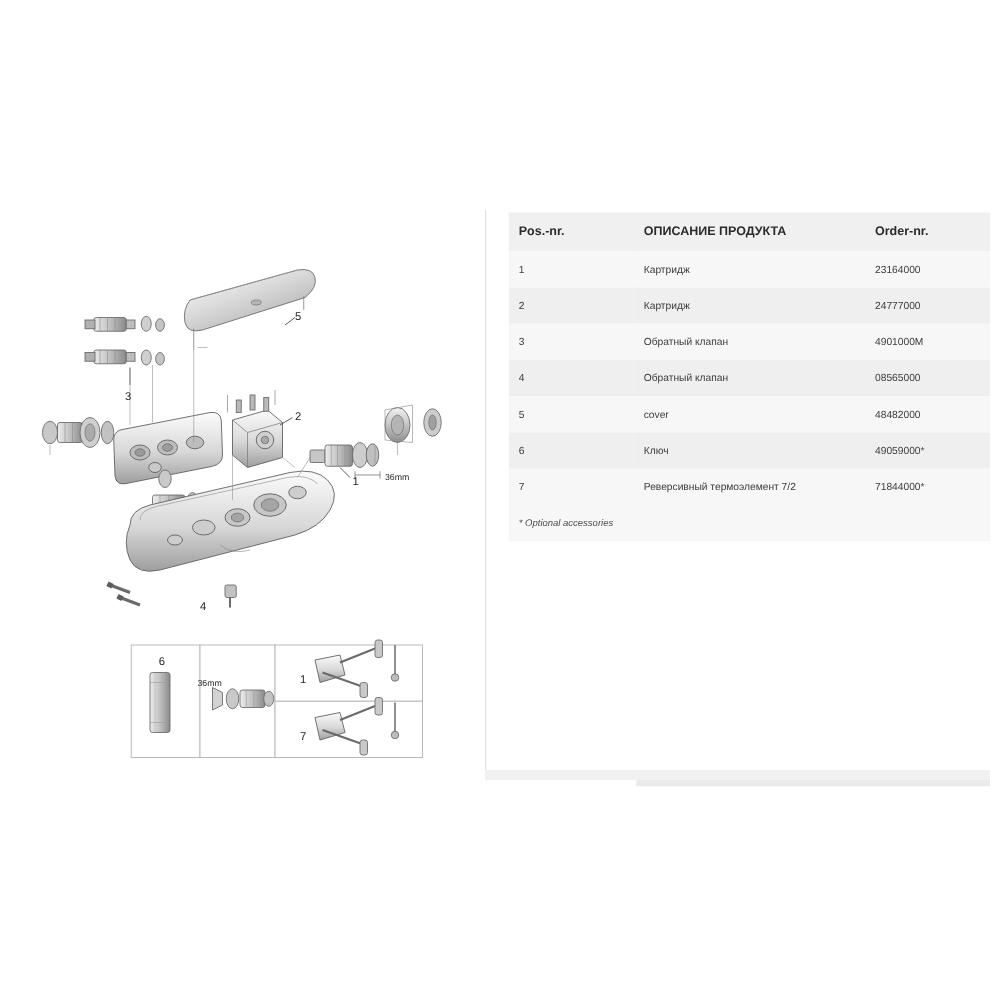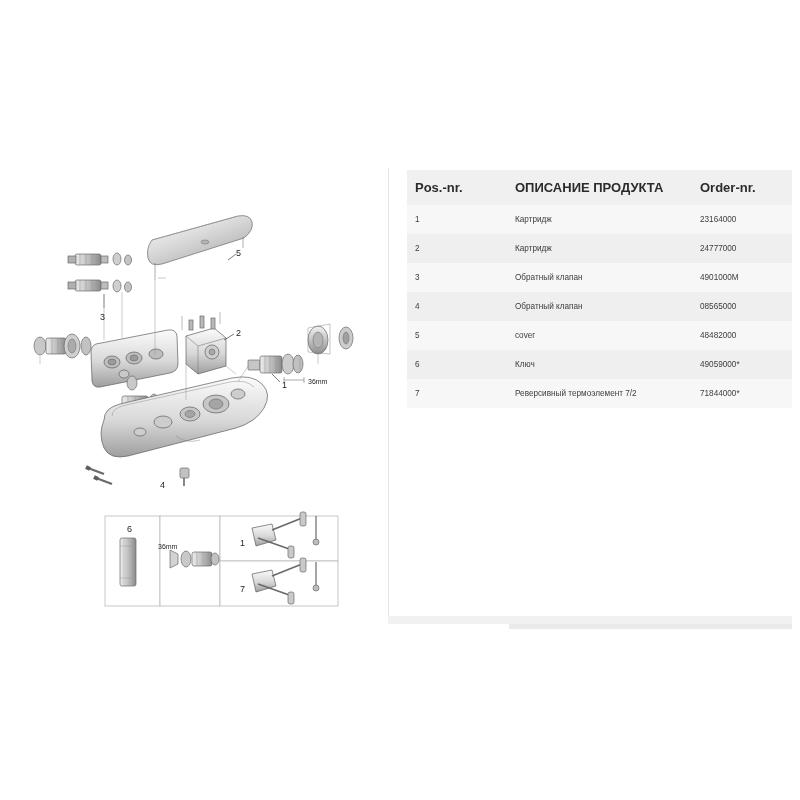--- a/index.html
+++ b/index.html
@@ -41,21 +41,21 @@
     height: 310px;
   }
   table.parts {
     border-collapse: collapse;
     width: 385px;
     font-size: 8.2px;
     color: #3d3d3d;
   }
   table.parts th {
     text-align: left;
-    font-size: 13px;
+    font-size: 10px;
     font-weight: bold;
     color: #2b2b2b;
     padding: 10px 8px 10px 8px;
     background: #f0f0f0;
     border: none;
   }
   table.parts td {
     padding: 10px 8px 10px 8px;
     border: none;
     vertical-align: middle;
@@ -356,19 +356,22 @@
         <tr class="even">
           <td>6</td>
           <td>Ключ</td>
           <td>49059000*</td>
         </tr>
         <tr class="odd">
           <td>7</td>
           <td>Реверсивный термоэлемент 7/2</td>
           <td>71844000*</td>
         </tr>
+        <tr>
+          <td class="footnote" colspan="3">* Optional accessories</td>
+        </tr>
       </tbody>
     </table>
   </div>
 
   <div class="grey-strip-a"></div>
   <div class="grey-strip-b"></div>
 </div>
 
 </body></html>

